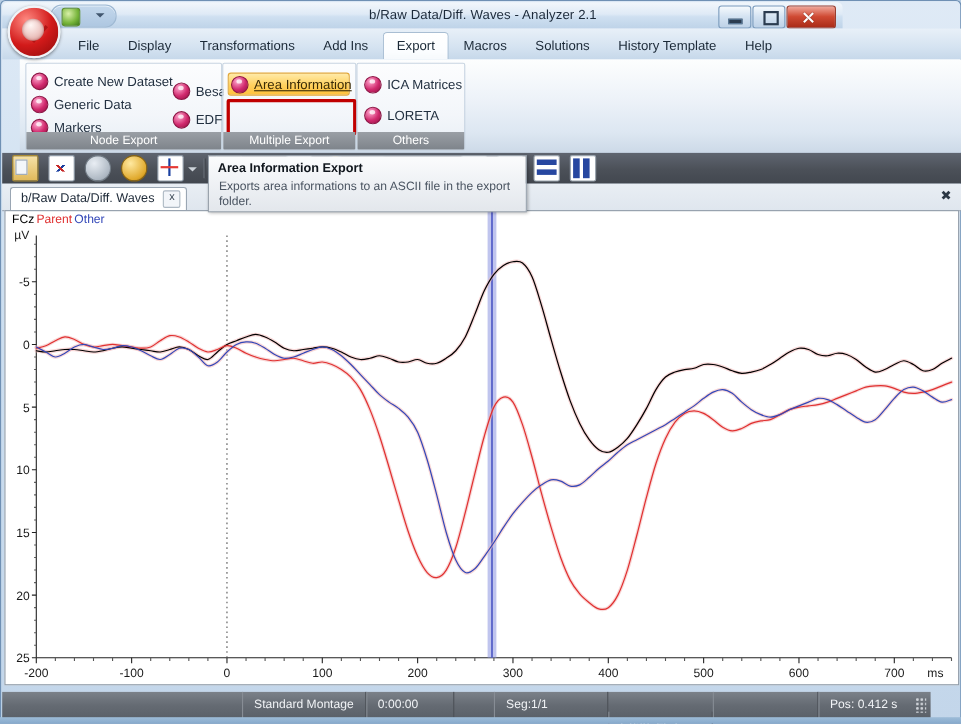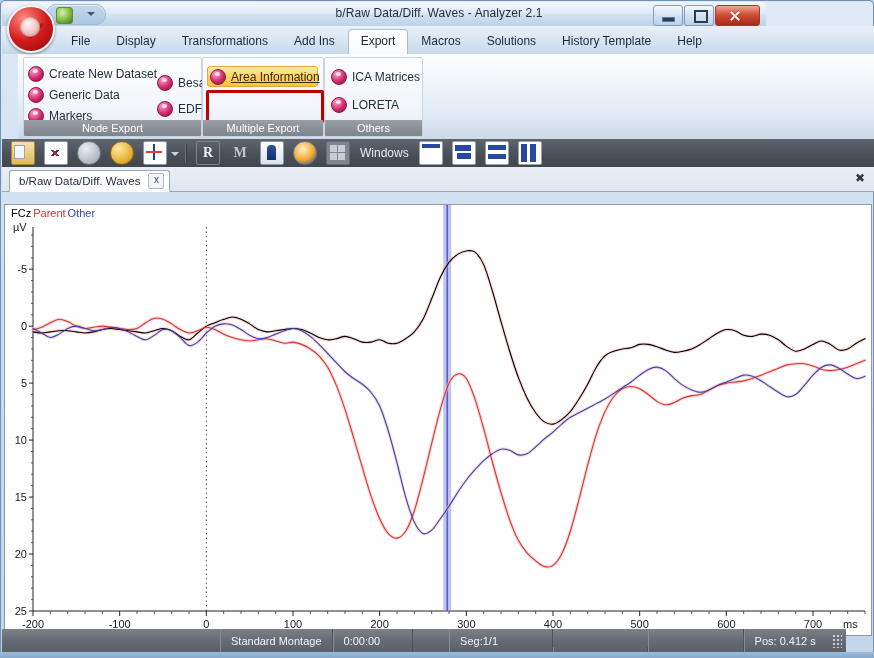--- a/index.html
+++ b/index.html
@@ -188,21 +188,21 @@
     font-size:10px;line-height:12px;text-align:center;color:#3a4654;border-radius:2px;
   }
   .doctabs-close{
     position:absolute;right:6px;top:4px;width:16px;height:16px;text-align:center;line-height:15px;
     font-size:12px;color:#2b3744;
   }
 
   
   .chartpanel{
     position:absolute;left:3px;top:190px;width:868px;height:432px;
-    background:#fff;border:1px solid #8e9aa7;box-sizing:border-box;overflow:hidden;margin-top:13px;
+    background:#fff;border:1px solid #8e9aa7;box-sizing:border-box;overflow:hidden;
   }
   .chan-legend{position:absolute;left:6px;top:2px;font-size:11px;white-space:nowrap;}
   .chan-legend span{margin-right:2px;}
   .lg-fcz{color:#000;}
   .lg-parent{color:#e03030;}
   .lg-other{color:#3247b8;}
   .unit{position:absolute;left:8px;top:16px;font-size:11px;color:#222;}
   svg.plot{position:absolute;left:0;top:0;}
   .ytick{font-size:11px;fill:#1a1a1a;text-anchor:end;font-family:"Liberation Sans",sans-serif;}
   .xtick{font-size:11px;fill:#1a1a1a;text-anchor:middle;font-family:"Liberation Sans",sans-serif;}
@@ -477,20 +477,24 @@
           <line x1="442.26666666666665" y1="0" x2="442.26666666666665" y2="406" stroke="#4a55c4" stroke-width="1.6" opacity="0.9"></line>
           <path d="M28.00,126.85 C29.44,127.04 33.78,127.99 36.67,127.99 C39.56,127.99 42.44,127.23 45.33,126.85 C48.22,126.47 51.11,125.90 54.00,125.71 C56.89,125.52 59.78,125.52 62.67,125.71 C65.56,125.90 68.44,126.47 71.33,126.85 C74.22,127.23 77.11,127.99 80.00,127.99 C82.89,127.99 85.78,127.42 88.67,126.85 C91.56,126.28 94.44,125.14 97.33,124.57 C100.22,124.00 103.11,123.43 106.00,123.43 C108.89,123.43 111.78,124.19 114.67,124.57 C117.56,124.95 120.44,125.33 123.33,125.71 C126.22,126.09 129.11,126.47 132.00,126.85 C134.89,127.23 137.78,128.18 140.67,127.99 C143.56,127.80 146.44,126.47 149.33,125.71 C152.22,124.95 155.11,123.43 158.00,123.43 C160.89,123.43 163.78,124.38 166.67,125.71 C169.56,127.04 172.44,129.89 175.33,131.41 C178.22,132.93 181.11,135.39 184.00,134.82 C186.89,134.25 189.78,130.27 192.67,127.99 C195.56,125.71 198.44,122.86 201.33,121.15 C204.22,119.44 207.11,118.87 210.00,117.73 C212.89,116.59 215.78,115.26 218.67,114.32 C221.56,113.37 224.44,112.04 227.33,112.04 C230.22,112.04 233.11,113.18 236.00,114.32 C238.89,115.45 241.78,117.16 244.67,118.87 C247.56,120.58 250.44,123.24 253.33,124.57 C256.22,125.90 259.11,126.66 262.00,126.85 C264.89,127.04 267.78,126.09 270.67,125.71 C273.56,125.33 276.44,124.95 279.33,124.57 C282.22,124.19 285.11,123.43 288.00,123.43 C290.89,123.43 293.78,123.81 296.67,124.57 C299.56,125.33 302.44,126.66 305.33,127.99 C308.22,129.32 311.11,131.41 314.00,132.55 C316.89,133.68 319.78,134.63 322.67,134.82 C325.56,135.01 328.44,134.25 331.33,133.68 C334.22,133.12 337.11,131.41 340.00,131.41 C342.89,131.41 345.78,132.74 348.67,133.68 C351.56,134.63 354.44,136.53 357.33,137.10 C360.22,137.67 363.11,137.48 366.00,137.10 C368.89,136.72 371.78,134.63 374.67,134.82 C377.56,135.01 380.44,137.67 383.33,138.24 C386.22,138.81 389.11,139.00 392.00,138.24 C394.89,137.48 397.78,135.58 400.67,133.68 C403.56,131.79 406.44,130.08 409.33,126.85 C412.22,123.62 415.11,119.82 418.00,114.32 C420.89,108.81 423.78,100.83 426.67,93.81 C429.56,86.78 432.44,78.23 435.33,72.16 C438.22,66.08 441.11,61.14 444.00,57.35 C446.89,53.55 449.78,51.27 452.67,49.37 C455.56,47.47 458.44,46.33 461.33,45.95 C464.22,45.57 467.11,44.81 470.00,47.09 C472.89,49.37 475.78,53.17 478.67,59.62 C481.56,66.08 484.44,76.34 487.33,85.83 C490.22,95.33 493.11,106.53 496.00,116.59 C498.89,126.66 501.78,136.91 504.67,146.22 C507.56,155.52 510.44,164.64 513.33,172.42 C516.22,180.21 519.11,187.05 522.00,192.93 C524.89,198.82 527.78,203.76 530.67,207.75 C533.56,211.73 536.44,214.96 539.33,216.86 C542.22,218.76 545.11,219.52 548.00,219.14 C550.89,218.76 553.78,216.67 556.67,214.58 C559.56,212.49 562.44,210.02 565.33,206.61 C568.22,203.19 571.11,198.63 574.00,194.07 C576.89,189.52 579.78,184.58 582.67,179.26 C585.56,173.94 588.44,166.92 591.33,162.17 C594.22,157.42 597.11,153.43 600.00,150.78 C602.89,148.12 605.78,147.36 608.67,146.22 C611.56,145.08 614.44,144.51 617.33,143.94 C620.22,143.37 623.11,143.56 626.00,142.80 C628.89,142.04 631.78,139.95 634.67,139.38 C637.56,138.81 640.44,139.00 643.33,139.38 C646.22,139.76 649.11,140.71 652.00,141.66 C654.89,142.61 657.78,144.13 660.67,145.08 C663.56,146.03 666.44,147.17 669.33,147.36 C672.22,147.55 675.11,146.79 678.00,146.22 C680.89,145.65 683.78,145.08 686.67,143.94 C689.56,142.80 692.44,141.09 695.33,139.38 C698.22,137.67 701.11,135.58 704.00,133.68 C706.89,131.79 709.78,129.51 712.67,127.99 C715.56,126.47 718.44,124.95 721.33,124.57 C724.22,124.19 727.11,124.76 730.00,125.71 C732.89,126.66 735.78,129.32 738.67,130.27 C741.56,131.22 744.44,131.60 747.33,131.41 C750.22,131.22 753.11,129.32 756.00,129.13 C758.89,128.94 761.78,129.32 764.67,130.27 C767.56,131.22 770.44,132.93 773.33,134.82 C776.22,136.72 779.11,139.76 782.00,141.66 C784.89,143.56 787.78,145.84 790.67,146.22 C793.56,146.60 796.44,145.08 799.33,143.94 C802.22,142.80 805.11,140.71 808.00,139.38 C810.89,138.05 813.78,135.96 816.67,135.96 C819.56,135.96 822.44,137.86 825.33,139.38 C828.22,140.90 831.11,144.32 834.00,145.08 C836.89,145.84 839.78,145.08 842.67,143.94 C845.56,142.80 848.44,139.95 851.33,138.24 C854.22,136.53 858.56,134.44 860.00,133.68" fill="none" stroke="#f2b6b6" stroke-width="3.2" stroke-linecap="round" stroke-linejoin="round" opacity="0.55"></path>
           <path d="M28.00,124.57 C29.44,124.19 33.78,123.43 36.67,122.29 C39.56,121.15 42.44,119.06 45.33,117.73 C48.22,116.40 51.11,114.51 54.00,114.32 C56.89,114.13 59.78,115.45 62.67,116.59 C65.56,117.73 68.44,120.01 71.33,121.15 C74.22,122.29 77.11,123.24 80.00,123.43 C82.89,123.62 85.78,122.67 88.67,122.29 C91.56,121.91 94.44,121.15 97.33,121.15 C100.22,121.15 103.11,121.91 106.00,122.29 C108.89,122.67 111.78,123.05 114.67,123.43 C117.56,123.81 120.44,124.57 123.33,124.57 C126.22,124.57 129.11,124.57 132.00,123.43 C134.89,122.29 137.78,119.44 140.67,117.73 C143.56,116.02 146.44,113.75 149.33,113.18 C152.22,112.61 155.11,113.37 158.00,114.32 C160.89,115.26 163.78,117.16 166.67,118.87 C169.56,120.58 172.44,123.05 175.33,124.57 C178.22,126.09 181.11,127.80 184.00,127.99 C186.89,128.18 189.78,126.66 192.67,125.71 C195.56,124.76 198.44,122.48 201.33,122.29 C204.22,122.10 207.11,123.43 210.00,124.57 C212.89,125.71 215.78,127.80 218.67,129.13 C221.56,130.46 224.44,131.60 227.33,132.55 C230.22,133.49 233.11,134.25 236.00,134.82 C238.89,135.39 241.78,135.96 244.67,135.96 C247.56,135.96 250.44,135.20 253.33,134.82 C256.22,134.44 259.11,133.49 262.00,133.68 C264.89,133.87 267.78,135.20 270.67,135.96 C273.56,136.72 276.44,138.05 279.33,138.24 C282.22,138.43 285.11,136.91 288.00,137.10 C290.89,137.29 293.78,138.24 296.67,139.38 C299.56,140.52 302.44,142.04 305.33,143.94 C308.22,145.84 311.11,147.74 314.00,150.78 C316.89,153.81 319.78,157.23 322.67,162.17 C325.56,167.11 328.44,173.37 331.33,180.40 C334.22,187.43 337.11,195.59 340.00,204.33 C342.89,213.06 345.78,223.13 348.67,232.81 C351.56,242.50 354.44,252.75 357.33,262.44 C360.22,272.12 363.11,282.38 366.00,290.92 C368.89,299.47 371.78,307.44 374.67,313.71 C377.56,319.98 380.44,325.29 383.33,328.52 C386.22,331.75 389.11,333.46 392.00,333.08 C394.89,332.70 397.78,330.80 400.67,326.24 C403.56,321.68 406.44,314.47 409.33,305.73 C412.22,297.00 415.11,285.03 418.00,273.83 C420.89,262.63 423.78,250.09 426.67,238.51 C429.56,226.93 432.44,214.39 435.33,204.33 C438.22,194.26 441.11,184.01 444.00,178.12 C446.89,172.23 449.78,169.77 452.67,169.01 C455.56,168.25 458.44,169.39 461.33,173.56 C464.22,177.74 467.11,185.72 470.00,194.07 C472.89,202.43 475.78,213.25 478.67,223.70 C481.56,234.14 484.44,246.11 487.33,256.74 C490.22,267.37 493.11,277.82 496.00,287.50 C498.89,297.19 501.78,306.87 504.67,314.85 C507.56,322.82 510.44,329.85 513.33,335.36 C516.22,340.86 519.11,344.47 522.00,347.89 C524.89,351.31 527.78,353.59 530.67,355.87 C533.56,358.15 536.44,360.80 539.33,361.56 C542.22,362.32 545.11,362.51 548.00,360.42 C550.89,358.34 553.78,354.73 556.67,349.03 C559.56,343.33 562.44,335.36 565.33,326.24 C568.22,317.13 571.11,305.35 574.00,294.34 C576.89,283.33 579.78,270.98 582.67,260.16 C585.56,249.33 588.44,238.32 591.33,229.39 C594.22,220.47 597.11,212.87 600.00,206.61 C602.89,200.34 605.78,195.59 608.67,191.79 C611.56,188.00 614.44,185.53 617.33,183.82 C620.22,182.11 623.11,181.54 626.00,181.54 C628.89,181.54 631.78,182.49 634.67,183.82 C637.56,185.15 640.44,187.43 643.33,189.52 C646.22,191.60 649.11,194.64 652.00,196.35 C654.89,198.06 657.78,199.58 660.67,199.77 C663.56,199.96 666.44,198.63 669.33,197.49 C672.22,196.35 675.11,194.07 678.00,192.93 C680.89,191.79 683.78,191.22 686.67,190.65 C689.56,190.08 692.44,190.46 695.33,189.52 C698.22,188.57 701.11,186.48 704.00,184.96 C706.89,183.44 709.78,181.54 712.67,180.40 C715.56,179.26 718.44,178.69 721.33,178.12 C724.22,177.55 727.11,177.36 730.00,176.98 C732.89,176.60 735.78,176.41 738.67,175.84 C741.56,175.27 744.44,174.51 747.33,173.56 C750.22,172.61 753.11,171.28 756.00,170.15 C758.89,169.01 761.78,167.87 764.67,166.73 C767.56,165.59 770.44,164.45 773.33,163.31 C776.22,162.17 779.11,160.65 782.00,159.89 C784.89,159.13 787.78,158.94 790.67,158.75 C793.56,158.56 796.44,158.37 799.33,158.75 C802.22,159.13 805.11,160.08 808.00,161.03 C810.89,161.98 813.78,163.69 816.67,164.45 C819.56,165.21 822.44,165.59 825.33,165.59 C828.22,165.59 831.11,165.02 834.00,164.45 C836.89,163.88 839.78,163.12 842.67,162.17 C845.56,161.22 848.44,159.89 851.33,158.75 C854.22,157.61 858.56,155.90 860.00,155.33" fill="none" stroke="#f2b6b6" stroke-width="3.2" stroke-linecap="round" stroke-linejoin="round" opacity="0.55"></path>
           <path d="M28.00,123.43 C29.44,124.19 33.78,126.47 36.67,127.99 C39.56,129.51 42.44,132.36 45.33,132.55 C48.22,132.74 51.11,130.65 54.00,129.13 C56.89,127.61 59.78,124.76 62.67,123.43 C65.56,122.10 68.44,121.15 71.33,121.15 C74.22,121.15 77.11,122.67 80.00,123.43 C82.89,124.19 85.78,125.52 88.67,125.71 C91.56,125.90 94.44,125.14 97.33,124.57 C100.22,124.00 103.11,122.48 106.00,122.29 C108.89,122.10 111.78,122.67 114.67,123.43 C117.56,124.19 120.44,125.52 123.33,126.85 C126.22,128.18 129.11,130.08 132.00,131.41 C134.89,132.74 137.78,135.01 140.67,134.82 C143.56,134.63 146.44,131.98 149.33,130.27 C152.22,128.56 155.11,125.33 158.00,124.57 C160.89,123.81 163.78,124.38 166.67,125.71 C169.56,127.04 172.44,130.08 175.33,132.55 C178.22,135.01 181.11,139.76 184.00,140.52 C186.89,141.28 189.78,139.19 192.67,137.10 C195.56,135.01 198.44,130.65 201.33,127.99 C204.22,125.33 207.11,122.67 210.00,121.15 C212.89,119.63 215.78,119.06 218.67,118.87 C221.56,118.68 224.44,119.06 227.33,120.01 C230.22,120.96 233.11,122.86 236.00,124.57 C238.89,126.28 241.78,128.75 244.67,130.27 C247.56,131.79 250.44,133.31 253.33,133.68 C256.22,134.06 259.11,133.31 262.00,132.55 C264.89,131.79 267.78,130.27 270.67,129.13 C273.56,127.99 276.44,126.66 279.33,125.71 C282.22,124.76 285.11,123.43 288.00,123.43 C290.89,123.43 293.78,124.38 296.67,125.71 C299.56,127.04 302.44,129.13 305.33,131.41 C308.22,133.68 311.11,136.53 314.00,139.38 C316.89,142.23 319.78,145.46 322.67,148.50 C325.56,151.54 328.44,154.57 331.33,157.61 C334.22,160.65 337.11,164.07 340.00,166.73 C342.89,169.39 345.78,171.47 348.67,173.56 C351.56,175.65 354.44,176.98 357.33,179.26 C360.22,181.54 363.11,183.63 366.00,187.24 C368.89,190.84 371.78,194.45 374.67,200.91 C377.56,207.37 380.44,216.48 383.33,225.98 C386.22,235.47 389.11,246.86 392.00,257.88 C394.89,268.89 397.78,282.19 400.67,292.06 C403.56,301.94 406.44,311.05 409.33,317.13 C412.22,323.20 415.11,327.19 418.00,328.52 C420.89,329.85 423.78,327.57 426.67,325.10 C429.56,322.63 432.44,317.70 435.33,313.71 C438.22,309.72 441.11,305.54 444.00,301.18 C446.89,296.81 449.78,291.87 452.67,287.50 C455.56,283.14 458.44,278.77 461.33,274.97 C464.22,271.17 467.11,267.94 470.00,264.72 C472.89,261.49 475.78,258.26 478.67,255.60 C481.56,252.94 484.44,250.66 487.33,248.76 C490.22,246.86 493.11,244.78 496.00,244.21 C498.89,243.64 501.78,244.40 504.67,245.35 C507.56,246.29 510.44,249.33 513.33,249.90 C516.22,250.47 519.11,250.09 522.00,248.76 C524.89,247.43 527.78,244.40 530.67,241.93 C533.56,239.46 536.44,236.42 539.33,233.95 C542.22,231.48 545.11,229.58 548.00,227.12 C550.89,224.65 553.78,221.61 556.67,219.14 C559.56,216.67 562.44,214.20 565.33,212.30 C568.22,210.40 571.11,209.26 574.00,207.75 C576.89,206.23 579.78,204.71 582.67,203.19 C585.56,201.67 588.44,200.15 591.33,198.63 C594.22,197.11 597.11,195.78 600.00,194.07 C602.89,192.36 605.78,190.27 608.67,188.38 C611.56,186.48 614.44,184.58 617.33,182.68 C620.22,180.78 623.11,179.07 626.00,176.98 C628.89,174.89 631.78,172.23 634.67,170.15 C637.56,168.06 640.44,165.78 643.33,164.45 C646.22,163.12 649.11,161.98 652.00,162.17 C654.89,162.36 657.78,163.69 660.67,165.59 C663.56,167.49 666.44,171.09 669.33,173.56 C672.22,176.03 675.11,178.50 678.00,180.40 C680.89,182.30 683.78,183.82 686.67,184.96 C689.56,186.10 692.44,187.24 695.33,187.24 C698.22,187.24 701.11,186.10 704.00,184.96 C706.89,183.82 709.78,181.73 712.67,180.40 C715.56,179.07 718.44,178.12 721.33,176.98 C724.22,175.84 727.11,174.70 730.00,173.56 C732.89,172.42 735.78,170.53 738.67,170.15 C741.56,169.77 744.44,170.34 747.33,171.28 C750.22,172.23 753.11,174.13 756.00,175.84 C758.89,177.55 761.78,179.64 764.67,181.54 C767.56,183.44 770.44,185.53 773.33,187.24 C776.22,188.95 779.11,191.41 782.00,191.79 C784.89,192.17 787.78,191.41 790.67,189.52 C793.56,187.62 796.44,183.63 799.33,180.40 C802.22,177.17 805.11,173.18 808.00,170.15 C810.89,167.11 813.78,163.88 816.67,162.17 C819.56,160.46 822.44,159.70 825.33,159.89 C828.22,160.08 831.11,161.79 834.00,163.31 C836.89,164.83 839.78,167.30 842.67,169.01 C845.56,170.72 848.44,173.18 851.33,173.56 C854.22,173.94 858.56,171.66 860.00,171.28" fill="none" stroke="#f2b6b6" stroke-width="3.2" stroke-linecap="round" stroke-linejoin="round" opacity="0.55"></path>
           <path d="M28.00,126.85 C29.44,127.04 33.78,127.99 36.67,127.99 C39.56,127.99 42.44,127.23 45.33,126.85 C48.22,126.47 51.11,125.90 54.00,125.71 C56.89,125.52 59.78,125.52 62.67,125.71 C65.56,125.90 68.44,126.47 71.33,126.85 C74.22,127.23 77.11,127.99 80.00,127.99 C82.89,127.99 85.78,127.42 88.67,126.85 C91.56,126.28 94.44,125.14 97.33,124.57 C100.22,124.00 103.11,123.43 106.00,123.43 C108.89,123.43 111.78,124.19 114.67,124.57 C117.56,124.95 120.44,125.33 123.33,125.71 C126.22,126.09 129.11,126.47 132.00,126.85 C134.89,127.23 137.78,128.18 140.67,127.99 C143.56,127.80 146.44,126.47 149.33,125.71 C152.22,124.95 155.11,123.43 158.00,123.43 C160.89,123.43 163.78,124.38 166.67,125.71 C169.56,127.04 172.44,129.89 175.33,131.41 C178.22,132.93 181.11,135.39 184.00,134.82 C186.89,134.25 189.78,130.27 192.67,127.99 C195.56,125.71 198.44,122.86 201.33,121.15 C204.22,119.44 207.11,118.87 210.00,117.73 C212.89,116.59 215.78,115.26 218.67,114.32 C221.56,113.37 224.44,112.04 227.33,112.04 C230.22,112.04 233.11,113.18 236.00,114.32 C238.89,115.45 241.78,117.16 244.67,118.87 C247.56,120.58 250.44,123.24 253.33,124.57 C256.22,125.90 259.11,126.66 262.00,126.85 C264.89,127.04 267.78,126.09 270.67,125.71 C273.56,125.33 276.44,124.95 279.33,124.57 C282.22,124.19 285.11,123.43 288.00,123.43 C290.89,123.43 293.78,123.81 296.67,124.57 C299.56,125.33 302.44,126.66 305.33,127.99 C308.22,129.32 311.11,131.41 314.00,132.55 C316.89,133.68 319.78,134.63 322.67,134.82 C325.56,135.01 328.44,134.25 331.33,133.68 C334.22,133.12 337.11,131.41 340.00,131.41 C342.89,131.41 345.78,132.74 348.67,133.68 C351.56,134.63 354.44,136.53 357.33,137.10 C360.22,137.67 363.11,137.48 366.00,137.10 C368.89,136.72 371.78,134.63 374.67,134.82 C377.56,135.01 380.44,137.67 383.33,138.24 C386.22,138.81 389.11,139.00 392.00,138.24 C394.89,137.48 397.78,135.58 400.67,133.68 C403.56,131.79 406.44,130.08 409.33,126.85 C412.22,123.62 415.11,119.82 418.00,114.32 C420.89,108.81 423.78,100.83 426.67,93.81 C429.56,86.78 432.44,78.23 435.33,72.16 C438.22,66.08 441.11,61.14 444.00,57.35 C446.89,53.55 449.78,51.27 452.67,49.37 C455.56,47.47 458.44,46.33 461.33,45.95 C464.22,45.57 467.11,44.81 470.00,47.09 C472.89,49.37 475.78,53.17 478.67,59.62 C481.56,66.08 484.44,76.34 487.33,85.83 C490.22,95.33 493.11,106.53 496.00,116.59 C498.89,126.66 501.78,136.91 504.67,146.22 C507.56,155.52 510.44,164.64 513.33,172.42 C516.22,180.21 519.11,187.05 522.00,192.93 C524.89,198.82 527.78,203.76 530.67,207.75 C533.56,211.73 536.44,214.96 539.33,216.86 C542.22,218.76 545.11,219.52 548.00,219.14 C550.89,218.76 553.78,216.67 556.67,214.58 C559.56,212.49 562.44,210.02 565.33,206.61 C568.22,203.19 571.11,198.63 574.00,194.07 C576.89,189.52 579.78,184.58 582.67,179.26 C585.56,173.94 588.44,166.92 591.33,162.17 C594.22,157.42 597.11,153.43 600.00,150.78 C602.89,148.12 605.78,147.36 608.67,146.22 C611.56,145.08 614.44,144.51 617.33,143.94 C620.22,143.37 623.11,143.56 626.00,142.80 C628.89,142.04 631.78,139.95 634.67,139.38 C637.56,138.81 640.44,139.00 643.33,139.38 C646.22,139.76 649.11,140.71 652.00,141.66 C654.89,142.61 657.78,144.13 660.67,145.08 C663.56,146.03 666.44,147.17 669.33,147.36 C672.22,147.55 675.11,146.79 678.00,146.22 C680.89,145.65 683.78,145.08 686.67,143.94 C689.56,142.80 692.44,141.09 695.33,139.38 C698.22,137.67 701.11,135.58 704.00,133.68 C706.89,131.79 709.78,129.51 712.67,127.99 C715.56,126.47 718.44,124.95 721.33,124.57 C724.22,124.19 727.11,124.76 730.00,125.71 C732.89,126.66 735.78,129.32 738.67,130.27 C741.56,131.22 744.44,131.60 747.33,131.41 C750.22,131.22 753.11,129.32 756.00,129.13 C758.89,128.94 761.78,129.32 764.67,130.27 C767.56,131.22 770.44,132.93 773.33,134.82 C776.22,136.72 779.11,139.76 782.00,141.66 C784.89,143.56 787.78,145.84 790.67,146.22 C793.56,146.60 796.44,145.08 799.33,143.94 C802.22,142.80 805.11,140.71 808.00,139.38 C810.89,138.05 813.78,135.96 816.67,135.96 C819.56,135.96 822.44,137.86 825.33,139.38 C828.22,140.90 831.11,144.32 834.00,145.08 C836.89,145.84 839.78,145.08 842.67,143.94 C845.56,142.80 848.44,139.95 851.33,138.24 C854.22,136.53 858.56,134.44 860.00,133.68" fill="none" stroke="#000000" stroke-width="1.1" stroke-linecap="round" stroke-linejoin="round"></path>
           <path d="M28.00,124.57 C29.44,124.19 33.78,123.43 36.67,122.29 C39.56,121.15 42.44,119.06 45.33,117.73 C48.22,116.40 51.11,114.51 54.00,114.32 C56.89,114.13 59.78,115.45 62.67,116.59 C65.56,117.73 68.44,120.01 71.33,121.15 C74.22,122.29 77.11,123.24 80.00,123.43 C82.89,123.62 85.78,122.67 88.67,122.29 C91.56,121.91 94.44,121.15 97.33,121.15 C100.22,121.15 103.11,121.91 106.00,122.29 C108.89,122.67 111.78,123.05 114.67,123.43 C117.56,123.81 120.44,124.57 123.33,124.57 C126.22,124.57 129.11,124.57 132.00,123.43 C134.89,122.29 137.78,119.44 140.67,117.73 C143.56,116.02 146.44,113.75 149.33,113.18 C152.22,112.61 155.11,113.37 158.00,114.32 C160.89,115.26 163.78,117.16 166.67,118.87 C169.56,120.58 172.44,123.05 175.33,124.57 C178.22,126.09 181.11,127.80 184.00,127.99 C186.89,128.18 189.78,126.66 192.67,125.71 C195.56,124.76 198.44,122.48 201.33,122.29 C204.22,122.10 207.11,123.43 210.00,124.57 C212.89,125.71 215.78,127.80 218.67,129.13 C221.56,130.46 224.44,131.60 227.33,132.55 C230.22,133.49 233.11,134.25 236.00,134.82 C238.89,135.39 241.78,135.96 244.67,135.96 C247.56,135.96 250.44,135.20 253.33,134.82 C256.22,134.44 259.11,133.49 262.00,133.68 C264.89,133.87 267.78,135.20 270.67,135.96 C273.56,136.72 276.44,138.05 279.33,138.24 C282.22,138.43 285.11,136.91 288.00,137.10 C290.89,137.29 293.78,138.24 296.67,139.38 C299.56,140.52 302.44,142.04 305.33,143.94 C308.22,145.84 311.11,147.74 314.00,150.78 C316.89,153.81 319.78,157.23 322.67,162.17 C325.56,167.11 328.44,173.37 331.33,180.40 C334.22,187.43 337.11,195.59 340.00,204.33 C342.89,213.06 345.78,223.13 348.67,232.81 C351.56,242.50 354.44,252.75 357.33,262.44 C360.22,272.12 363.11,282.38 366.00,290.92 C368.89,299.47 371.78,307.44 374.67,313.71 C377.56,319.98 380.44,325.29 383.33,328.52 C386.22,331.75 389.11,333.46 392.00,333.08 C394.89,332.70 397.78,330.80 400.67,326.24 C403.56,321.68 406.44,314.47 409.33,305.73 C412.22,297.00 415.11,285.03 418.00,273.83 C420.89,262.63 423.78,250.09 426.67,238.51 C429.56,226.93 432.44,214.39 435.33,204.33 C438.22,194.26 441.11,184.01 444.00,178.12 C446.89,172.23 449.78,169.77 452.67,169.01 C455.56,168.25 458.44,169.39 461.33,173.56 C464.22,177.74 467.11,185.72 470.00,194.07 C472.89,202.43 475.78,213.25 478.67,223.70 C481.56,234.14 484.44,246.11 487.33,256.74 C490.22,267.37 493.11,277.82 496.00,287.50 C498.89,297.19 501.78,306.87 504.67,314.85 C507.56,322.82 510.44,329.85 513.33,335.36 C516.22,340.86 519.11,344.47 522.00,347.89 C524.89,351.31 527.78,353.59 530.67,355.87 C533.56,358.15 536.44,360.80 539.33,361.56 C542.22,362.32 545.11,362.51 548.00,360.42 C550.89,358.34 553.78,354.73 556.67,349.03 C559.56,343.33 562.44,335.36 565.33,326.24 C568.22,317.13 571.11,305.35 574.00,294.34 C576.89,283.33 579.78,270.98 582.67,260.16 C585.56,249.33 588.44,238.32 591.33,229.39 C594.22,220.47 597.11,212.87 600.00,206.61 C602.89,200.34 605.78,195.59 608.67,191.79 C611.56,188.00 614.44,185.53 617.33,183.82 C620.22,182.11 623.11,181.54 626.00,181.54 C628.89,181.54 631.78,182.49 634.67,183.82 C637.56,185.15 640.44,187.43 643.33,189.52 C646.22,191.60 649.11,194.64 652.00,196.35 C654.89,198.06 657.78,199.58 660.67,199.77 C663.56,199.96 666.44,198.63 669.33,197.49 C672.22,196.35 675.11,194.07 678.00,192.93 C680.89,191.79 683.78,191.22 686.67,190.65 C689.56,190.08 692.44,190.46 695.33,189.52 C698.22,188.57 701.11,186.48 704.00,184.96 C706.89,183.44 709.78,181.54 712.67,180.40 C715.56,179.26 718.44,178.69 721.33,178.12 C724.22,177.55 727.11,177.36 730.00,176.98 C732.89,176.60 735.78,176.41 738.67,175.84 C741.56,175.27 744.44,174.51 747.33,173.56 C750.22,172.61 753.11,171.28 756.00,170.15 C758.89,169.01 761.78,167.87 764.67,166.73 C767.56,165.59 770.44,164.45 773.33,163.31 C776.22,162.17 779.11,160.65 782.00,159.89 C784.89,159.13 787.78,158.94 790.67,158.75 C793.56,158.56 796.44,158.37 799.33,158.75 C802.22,159.13 805.11,160.08 808.00,161.03 C810.89,161.98 813.78,163.69 816.67,164.45 C819.56,165.21 822.44,165.59 825.33,165.59 C828.22,165.59 831.11,165.02 834.00,164.45 C836.89,163.88 839.78,163.12 842.67,162.17 C845.56,161.22 848.44,159.89 851.33,158.75 C854.22,157.61 858.56,155.90 860.00,155.33" fill="none" stroke="#e03030" stroke-width="1.1" stroke-linecap="round" stroke-linejoin="round"></path>
           <path d="M28.00,123.43 C29.44,124.19 33.78,126.47 36.67,127.99 C39.56,129.51 42.44,132.36 45.33,132.55 C48.22,132.74 51.11,130.65 54.00,129.13 C56.89,127.61 59.78,124.76 62.67,123.43 C65.56,122.10 68.44,121.15 71.33,121.15 C74.22,121.15 77.11,122.67 80.00,123.43 C82.89,124.19 85.78,125.52 88.67,125.71 C91.56,125.90 94.44,125.14 97.33,124.57 C100.22,124.00 103.11,122.48 106.00,122.29 C108.89,122.10 111.78,122.67 114.67,123.43 C117.56,124.19 120.44,125.52 123.33,126.85 C126.22,128.18 129.11,130.08 132.00,131.41 C134.89,132.74 137.78,135.01 140.67,134.82 C143.56,134.63 146.44,131.98 149.33,130.27 C152.22,128.56 155.11,125.33 158.00,124.57 C160.89,123.81 163.78,124.38 166.67,125.71 C169.56,127.04 172.44,130.08 175.33,132.55 C178.22,135.01 181.11,139.76 184.00,140.52 C186.89,141.28 189.78,139.19 192.67,137.10 C195.56,135.01 198.44,130.65 201.33,127.99 C204.22,125.33 207.11,122.67 210.00,121.15 C212.89,119.63 215.78,119.06 218.67,118.87 C221.56,118.68 224.44,119.06 227.33,120.01 C230.22,120.96 233.11,122.86 236.00,124.57 C238.89,126.28 241.78,128.75 244.67,130.27 C247.56,131.79 250.44,133.31 253.33,133.68 C256.22,134.06 259.11,133.31 262.00,132.55 C264.89,131.79 267.78,130.27 270.67,129.13 C273.56,127.99 276.44,126.66 279.33,125.71 C282.22,124.76 285.11,123.43 288.00,123.43 C290.89,123.43 293.78,124.38 296.67,125.71 C299.56,127.04 302.44,129.13 305.33,131.41 C308.22,133.68 311.11,136.53 314.00,139.38 C316.89,142.23 319.78,145.46 322.67,148.50 C325.56,151.54 328.44,154.57 331.33,157.61 C334.22,160.65 337.11,164.07 340.00,166.73 C342.89,169.39 345.78,171.47 348.67,173.56 C351.56,175.65 354.44,176.98 357.33,179.26 C360.22,181.54 363.11,183.63 366.00,187.24 C368.89,190.84 371.78,194.45 374.67,200.91 C377.56,207.37 380.44,216.48 383.33,225.98 C386.22,235.47 389.11,246.86 392.00,257.88 C394.89,268.89 397.78,282.19 400.67,292.06 C403.56,301.94 406.44,311.05 409.33,317.13 C412.22,323.20 415.11,327.19 418.00,328.52 C420.89,329.85 423.78,327.57 426.67,325.10 C429.56,322.63 432.44,317.70 435.33,313.71 C438.22,309.72 441.11,305.54 444.00,301.18 C446.89,296.81 449.78,291.87 452.67,287.50 C455.56,283.14 458.44,278.77 461.33,274.97 C464.22,271.17 467.11,267.94 470.00,264.72 C472.89,261.49 475.78,258.26 478.67,255.60 C481.56,252.94 484.44,250.66 487.33,248.76 C490.22,246.86 493.11,244.78 496.00,244.21 C498.89,243.64 501.78,244.40 504.67,245.35 C507.56,246.29 510.44,249.33 513.33,249.90 C516.22,250.47 519.11,250.09 522.00,248.76 C524.89,247.43 527.78,244.40 530.67,241.93 C533.56,239.46 536.44,236.42 539.33,233.95 C542.22,231.48 545.11,229.58 548.00,227.12 C550.89,224.65 553.78,221.61 556.67,219.14 C559.56,216.67 562.44,214.20 565.33,212.30 C568.22,210.40 571.11,209.26 574.00,207.75 C576.89,206.23 579.78,204.71 582.67,203.19 C585.56,201.67 588.44,200.15 591.33,198.63 C594.22,197.11 597.11,195.78 600.00,194.07 C602.89,192.36 605.78,190.27 608.67,188.38 C611.56,186.48 614.44,184.58 617.33,182.68 C620.22,180.78 623.11,179.07 626.00,176.98 C628.89,174.89 631.78,172.23 634.67,170.15 C637.56,168.06 640.44,165.78 643.33,164.45 C646.22,163.12 649.11,161.98 652.00,162.17 C654.89,162.36 657.78,163.69 660.67,165.59 C663.56,167.49 666.44,171.09 669.33,173.56 C672.22,176.03 675.11,178.50 678.00,180.40 C680.89,182.30 683.78,183.82 686.67,184.96 C689.56,186.10 692.44,187.24 695.33,187.24 C698.22,187.24 701.11,186.10 704.00,184.96 C706.89,183.82 709.78,181.73 712.67,180.40 C715.56,179.07 718.44,178.12 721.33,176.98 C724.22,175.84 727.11,174.70 730.00,173.56 C732.89,172.42 735.78,170.53 738.67,170.15 C741.56,169.77 744.44,170.34 747.33,171.28 C750.22,172.23 753.11,174.13 756.00,175.84 C758.89,177.55 761.78,179.64 764.67,181.54 C767.56,183.44 770.44,185.53 773.33,187.24 C776.22,188.95 779.11,191.41 782.00,191.79 C784.89,192.17 787.78,191.41 790.67,189.52 C793.56,187.62 796.44,183.63 799.33,180.40 C802.22,177.17 805.11,173.18 808.00,170.15 C810.89,167.11 813.78,163.88 816.67,162.17 C819.56,160.46 822.44,159.70 825.33,159.89 C828.22,160.08 831.11,161.79 834.00,163.31 C836.89,164.83 839.78,167.30 842.67,169.01 C845.56,170.72 848.44,173.18 851.33,173.56 C854.22,173.94 858.56,171.66 860.00,171.28" fill="none" stroke="#3247b8" stroke-width="1.1" stroke-linecap="round" stroke-linejoin="round"></path>
         </svg>
     </div>
 
+    <div class="tooltip">
+      <div class="tt-title">Area Information Export</div>
+      <div class="tt-body">Exports area informations to an ASCII file in the export folder.</div>
+    </div>
 
     <div class="statusbar">
       <div class="sb-spacer" style="flex:0 0 218px;"></div>
       <div class="sb-cell" style="width:108px;">Standard Montage</div>
       <div class="sb-cell" style="width:80px;text-align:center;">0:00:00</div>
       <div class="sb-cell" style="width:112px;margin-left:36px;">Seg:1/1</div>
       <div class="sb-cell" style="width:100px;margin-top:36px;">Chan:  FCz</div>
       <div class="sb-cell" style="width:100px;"></div>
       <div class="sb-spacer"></div>
       <div class="sb-cell" style="border-right:none;">Pos:  0.412 s</div>

